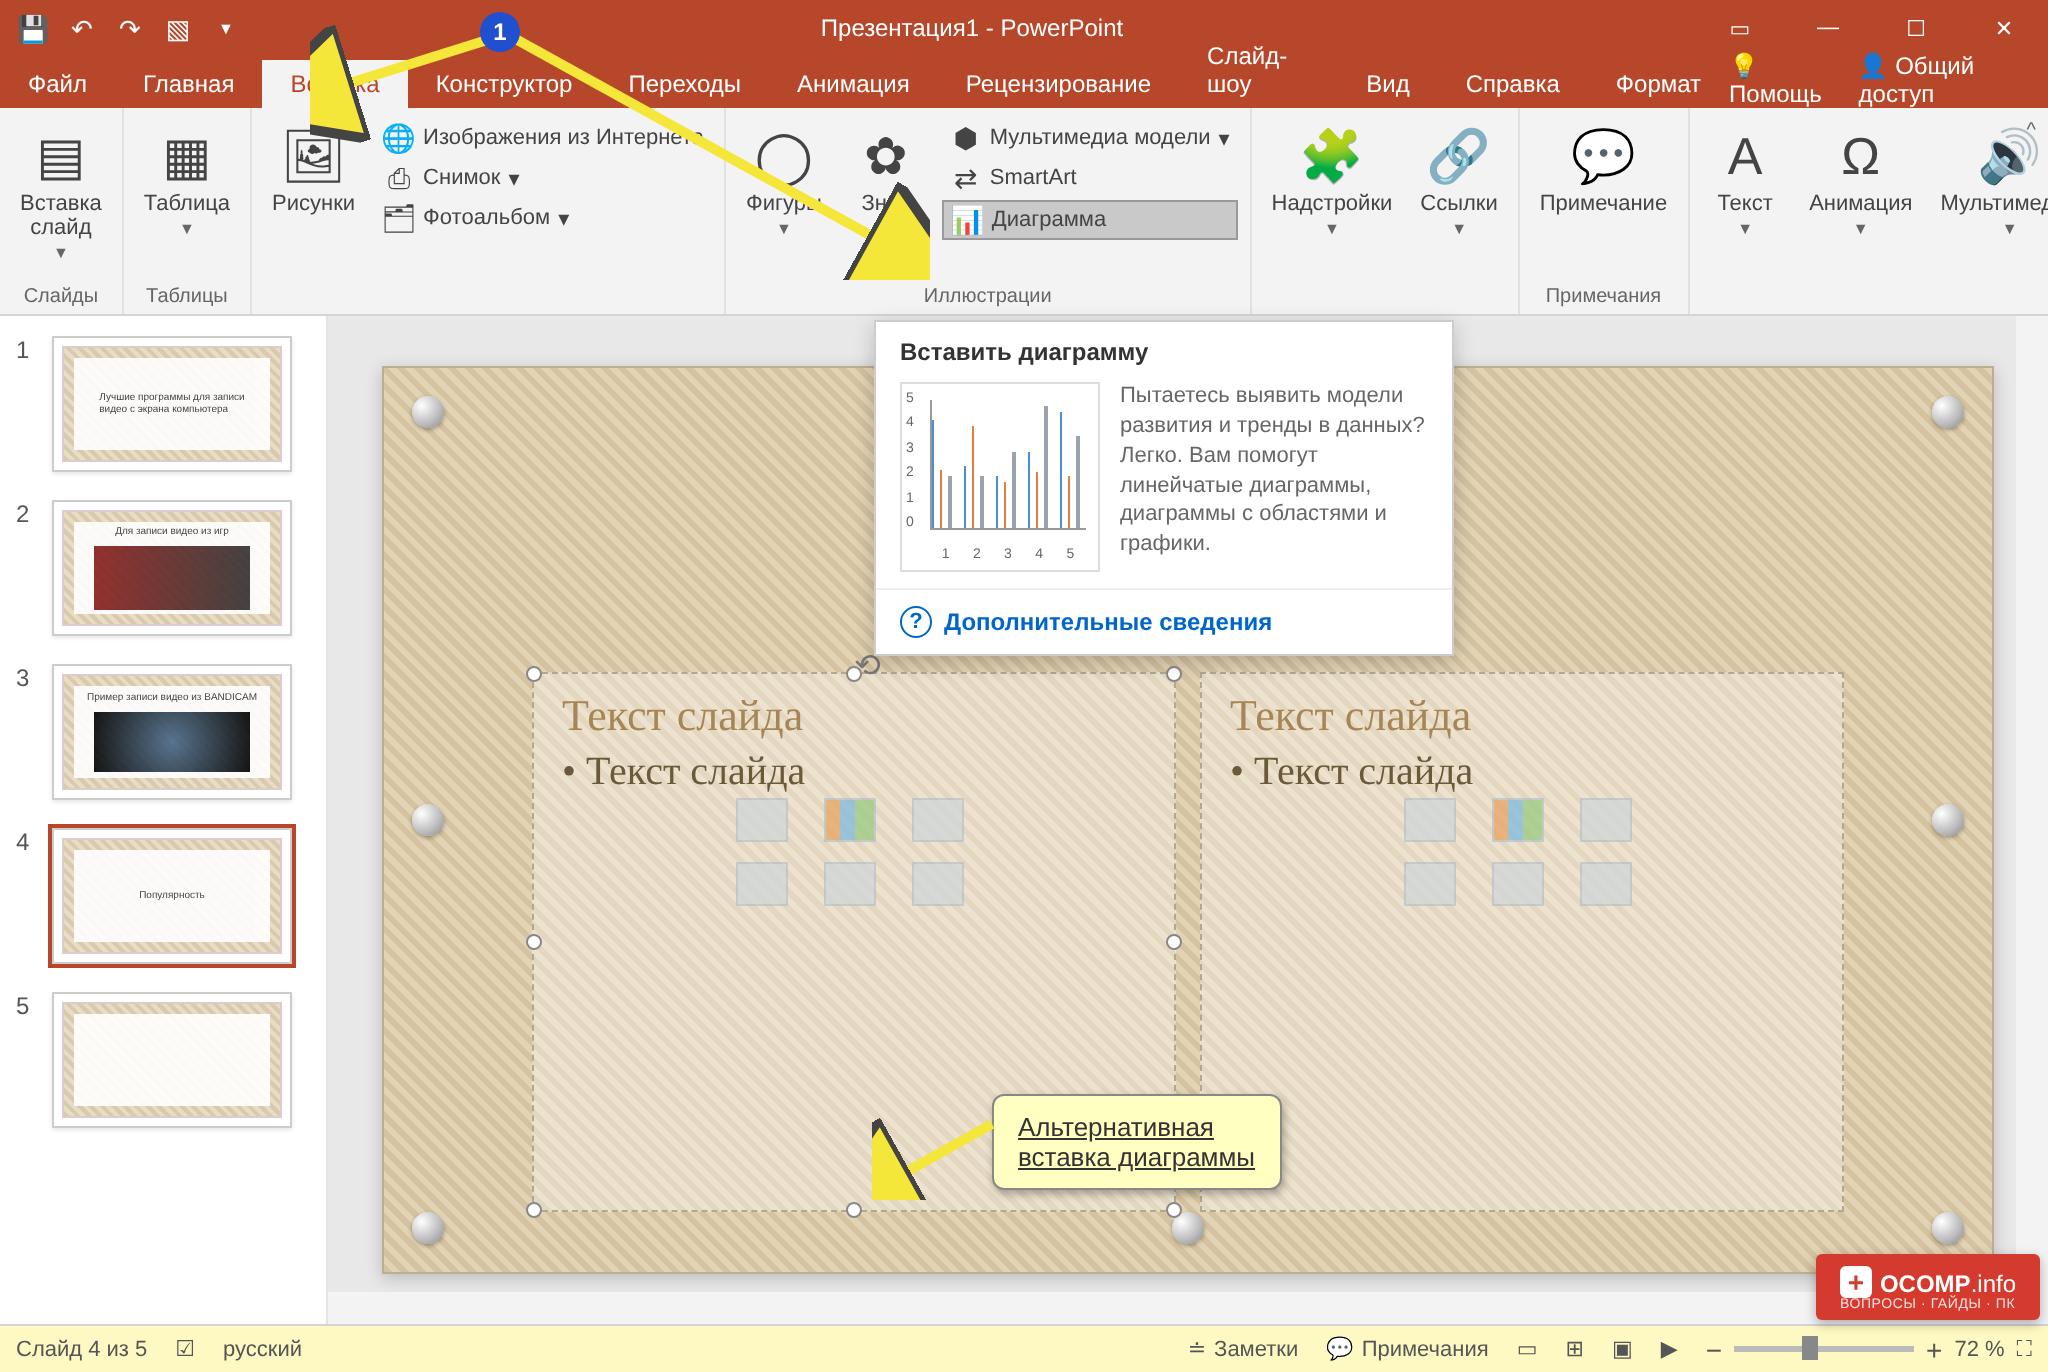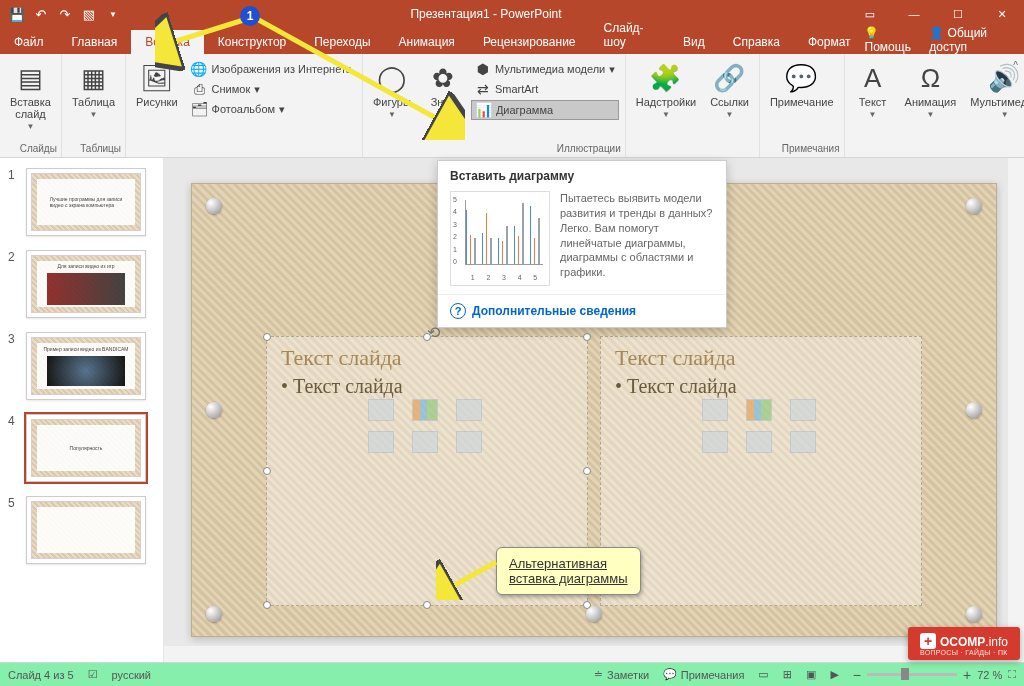--- a/index.html
+++ b/index.html
@@ -12,21 +12,21 @@
 .titlebar-right { display: flex; }
 .titlebar-btn { width: 44px; height: 28px; display: flex; align-items: center; justify-content: center; font-size: 11px; }
 
 .tabs { height: 26px; background: #b7472a; display: flex; align-items: flex-end; color: #fff; font-size: 12px; }
 .tab { padding: 5px 14px; cursor: pointer; }
 .tab.active { background: #f3f3f3; color: #b7472a; }
 .tabs-right { margin-left: auto; display: flex; align-items: center; gap: 12px; padding-right: 14px; }
 
 .ribbon { height: 104px; background: #f3f3f3; border-bottom: 1px solid #d4d4d4; display: flex; position: relative; }
 .group { border-right: 1px solid #e1e1e1; display: flex; flex-direction: column; padding: 4px 4px 0 4px; }
-.group-label { text-align: right; font-size: 10px; color: #666; padding: 2px 0 3px; margin-top: auto; }
+.group-label { text-align: center; font-size: 10px; color: #666; padding: 2px 0 3px; margin-top: auto; }
 .group-body { display: flex; align-items: flex-start; gap: 2px; flex: 1; }
 .big-btn { display: flex; flex-direction: column; align-items: center; justify-content: flex-start; padding: 4px 6px 0; font-size: 11px; color: #444; min-width: 48px; text-align: center; gap: 2px; }
 .big-btn .ico { width: 32px; height: 32px; display: flex; align-items: center; justify-content: center; font-size: 26px; }
 .big-btn .dd { font-size: 8px; color: #666; }
 .stack { display: flex; flex-direction: column; gap: 2px; padding: 2px; }
 .stack-item { display: flex; align-items: center; gap: 4px; font-size: 11px; color: #444; padding: 1px 4px; white-space: nowrap; }
 .stack-item .si { width: 16px; height: 16px; display: inline-flex; align-items: center; justify-content: center; font-size: 14px; }
 .stack-item.highlight { background: #c9c9c9; border: 1px solid #999; }
 
 .workarea { position: absolute; top: 158px; bottom: 24px; left: 0; right: 0; display: flex; }
@@ -62,21 +62,21 @@
 .tt-chart-xaxis { position: absolute; bottom: 4px; left: 14px; right: 6px; display: flex; justify-content: space-around; font-size: 7px; color: #666; }
 .tt-chart-yaxis { position: absolute; left: 2px; top: 4px; bottom: 20px; display: flex; flex-direction: column-reverse; justify-content: space-between; font-size: 7px; color: #666; }
 .tt-desc { flex: 1; font-size: 11px; color: #666; line-height: 1.35; }
 .tt-link { display: flex; align-items: center; gap: 6px; padding: 8px 12px; border-top: 1px solid #eee; font-size: 12px; color: #0066cc; font-weight: 600; }
 .tt-link .q { width: 16px; height: 16px; border: 1.5px solid #0066cc; border-radius: 50%; display: flex; align-items: center; justify-content: center; font-size: 11px; }
 
 .callout { position: absolute; background: #ffffc2; border: 1px solid #888; border-radius: 6px; box-shadow: 1px 2px 4px rgba(0,0,0,0.3); padding: 8px 12px; font-size: 13px; color: #333; z-index: 60; text-decoration: underline; }
 .callout.c1 { top: 547px; left: 496px; }
 .nbadge { position: absolute; width: 20px; height: 20px; border-radius: 50%; background: #2050d0; color: #fff; font-size: 12px; font-weight: bold; display: flex; align-items: center; justify-content: center; z-index: 70; top: 6px; left: 240px; }
 
-.statusbar { position: absolute; bottom: 0; left: 0; right: 0; height: 24px; background: #86efac; border-top: 1px solid #d4d4d4; display: flex; align-items: center; font-size: 11px; color: #555; padding: 0 8px; gap: 14px; }
+.statusbar { position: absolute; bottom: 0; left: 0; right: 0; height: 24px; background: #fef9c3; border-top: 1px solid #d4d4d4; display: flex; align-items: center; font-size: 11px; color: #555; padding: 0 8px; gap: 14px; }
 .statusbar .sp { margin-left: auto; }
 .sbtn { display: flex; align-items: center; gap: 4px; }
 .zoom { display: flex; align-items: center; gap: 6px; }
 .zoom-track { width: 90px; height: 3px; background: #bbb; position: relative; }
 .zoom-thumb { position: absolute; width: 8px; height: 12px; background: #888; top: -5px; left: 38%; }
 
 .watermark { position: absolute; bottom: 26px; right: 4px; background: #d53a2e; color: #fff; font-size: 12px; font-weight: bold; padding: 6px 12px 4px; border-radius: 3px; z-index: 80; box-shadow: 0 2px 6px rgba(0,0,0,0.3); }
 .watermark .plus { display: inline-block; background: #fff; color: #d53a2e; width: 16px; height: 16px; text-align: center; line-height: 16px; border-radius: 3px; margin-right: 4px; font-size: 14px; }
 .watermark .sub { font-size: 7px; font-weight: normal; display: block; opacity: 0.85; letter-spacing: 0.3px; }
 

